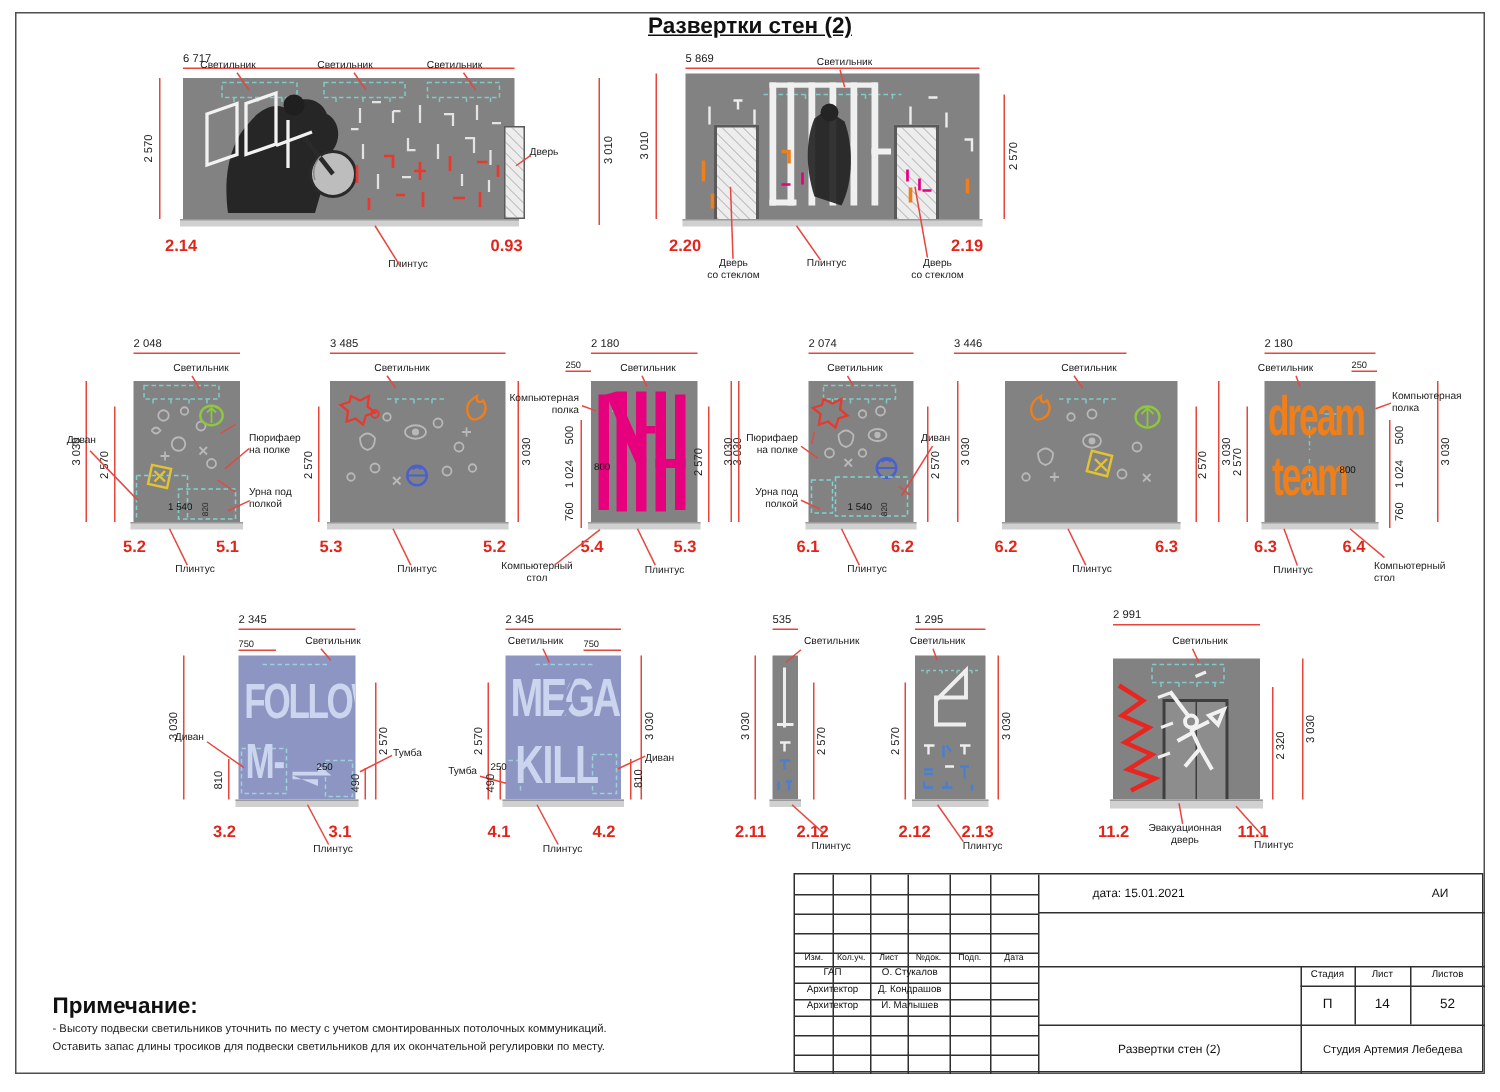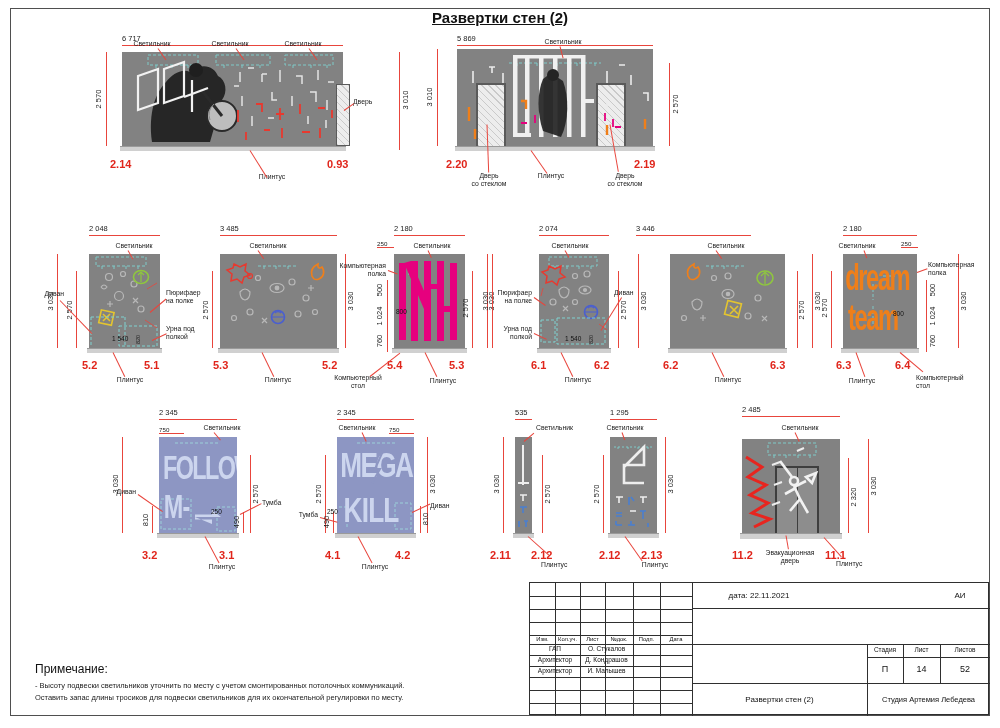--- a/index.html
+++ b/index.html
@@ -20,21 +20,21 @@
   .dh.sm .t{font-size:6.2px;bottom:1px}
   .dvl{position:absolute;width:1px;background:#e8453c}
   .dvt{position:absolute;width:44px;height:10px;line-height:10px;text-align:center;font-size:7.5px;color:#222;transform:rotate(-90deg);white-space:nowrap}
   .dvt.sm{width:18px;height:7px;line-height:7px;font-size:5.5px}
   .di{position:absolute;font-size:6.5px;color:#111;white-space:nowrap}
   .ldr{position:absolute;height:1px;background:#e8453c;transform-origin:0 50%}
   .wid{position:absolute;font-size:11px;font-weight:bold;color:#e0251b;white-space:nowrap}
   .lb{position:absolute;font-size:6.8px;line-height:1.2;color:#1a1a1a;white-space:pre-line}
   .lb.tc{text-align:center}
   .lb.tr{text-align:right}
-  .note-title{position:absolute;font-size:12px;font-weight:normal;color:#111}
+  .note-title{position:absolute;font-size:15px;font-weight:bold;color:#111}
   .note-line{position:absolute;font-size:7.5px;color:#222;white-space:nowrap}
   .tb{position:absolute;left:529px;top:582px;width:460px;height:133px;border:1px solid #2f2f2f;background:#fff;box-sizing:border-box}
   .gl{position:absolute;background:#2f2f2f}
   .cell{position:absolute;display:flex;align-items:center;justify-content:center;text-align:center;font-size:7px;color:#111;white-space:pre-line;line-height:1.25}
 </style>
 </head>
 <body>
 
 <div class="frame"></div>
 <div class="sheet-title">Развертки стен (2)</div>
@@ -567,21 +567,21 @@
     <g stroke="#f2f2f2" stroke-width="2.6" fill="none">
       <path d="M38 22 L50 38"></path>
         <circle cx="52" cy="42" r="4"></circle>
         <path d="M52 47 L58 60 M52 48 L64 42 M52 50 L43 55 M58 60 L48 72 M58 60 L66 74"></path>
       <path d="M64 38 L74 34 L70 44 Z"></path>
     </g>
   </svg>
 </div>
 <div class="bb" style="left:740px;top:533px;width:102px;height:5px"></div>
 <div class="dh" style="left:742px;top:403px;width:98px">
-    <span class="t">2 485</span>
+    <span class="t">2 991</span>
   </div>
 <div class="lb tc" style="left:775px;top:424px;width:50px">Светильник</div>
 <div class="ldr" style="left:795px;top:432px;width:10px;transform:rotate(65deg)"></div>
 <div class="dvl" style="left:848px;top:458px;height:75px"></div>
 <div class="dvt" style="left:832px;top:492px">2 320</div>
 <div class="dvl" style="left:868px;top:439px;height:94px"></div>
 <div class="dvt" style="left:852px;top:481px">3 030</div>
 <div class="wid" style="left:732px;top:549px">11.2</div>
 <div class="wid" style="left:825px;top:549px">11.1</div>
 <div class="lb tc" style="left:762px;top:549px;width:56px">Эвакуационная
@@ -627,21 +627,21 @@
   <div class="cell" style="left:103px;top:52px;width:27px;height:9px;font-size:5.8px">Подп.</div>
   <div class="cell" style="left:130px;top:52px;width:32px;height:9px;font-size:5.8px">Дата</div>
 
   <div class="cell" style="left:0;top:61px;width:50px;height:11px;font-size:6.5px">ГАП</div>
   <div class="cell" style="left:50px;top:61px;width:53px;height:11px;font-size:6.5px">О. Стукалов</div>
   <div class="cell" style="left:0;top:72px;width:50px;height:11px;font-size:6.5px">Архитектор</div>
   <div class="cell" style="left:50px;top:72px;width:53px;height:11px;font-size:6.5px">Д. Кондрашов</div>
   <div class="cell" style="left:0;top:83px;width:50px;height:11px;font-size:6.5px">Архитектор</div>
   <div class="cell" style="left:50px;top:83px;width:53px;height:11px;font-size:6.5px">И. Малышев</div>
 
-  <div class="cell" style="left:162px;top:0;width:134px;height:25px;font-size:8px">дата: 22.11.2021</div>
+  <div class="cell" style="left:162px;top:0;width:134px;height:25px;font-size:8px">дата: 15.01.2021</div>
   <div class="cell" style="left:400px;top:0;width:60px;height:25px;font-size:8px">АИ</div>
   <div class="cell" style="left:337px;top:61px;width:36px;height:13px;font-size:6.5px">Стадия</div>
   <div class="cell" style="left:373px;top:61px;width:37px;height:13px;font-size:6.5px">Лист</div>
   <div class="cell" style="left:410px;top:61px;width:50px;height:13px;font-size:6.5px">Листов</div>
   <div class="cell" style="left:337px;top:74px;width:36px;height:26px;font-size:9px">П</div>
   <div class="cell" style="left:373px;top:74px;width:37px;height:26px;font-size:9px">14</div>
   <div class="cell" style="left:410px;top:74px;width:50px;height:26px;font-size:9px">52</div>
   <div class="cell" style="left:162px;top:100px;width:175px;height:33px;font-size:8px">Развертки стен (2)</div>
   <div class="cell" style="left:337px;top:100px;width:123px;height:33px;font-size:7.5px">Студия Артемия Лебедева</div>
 </div>

